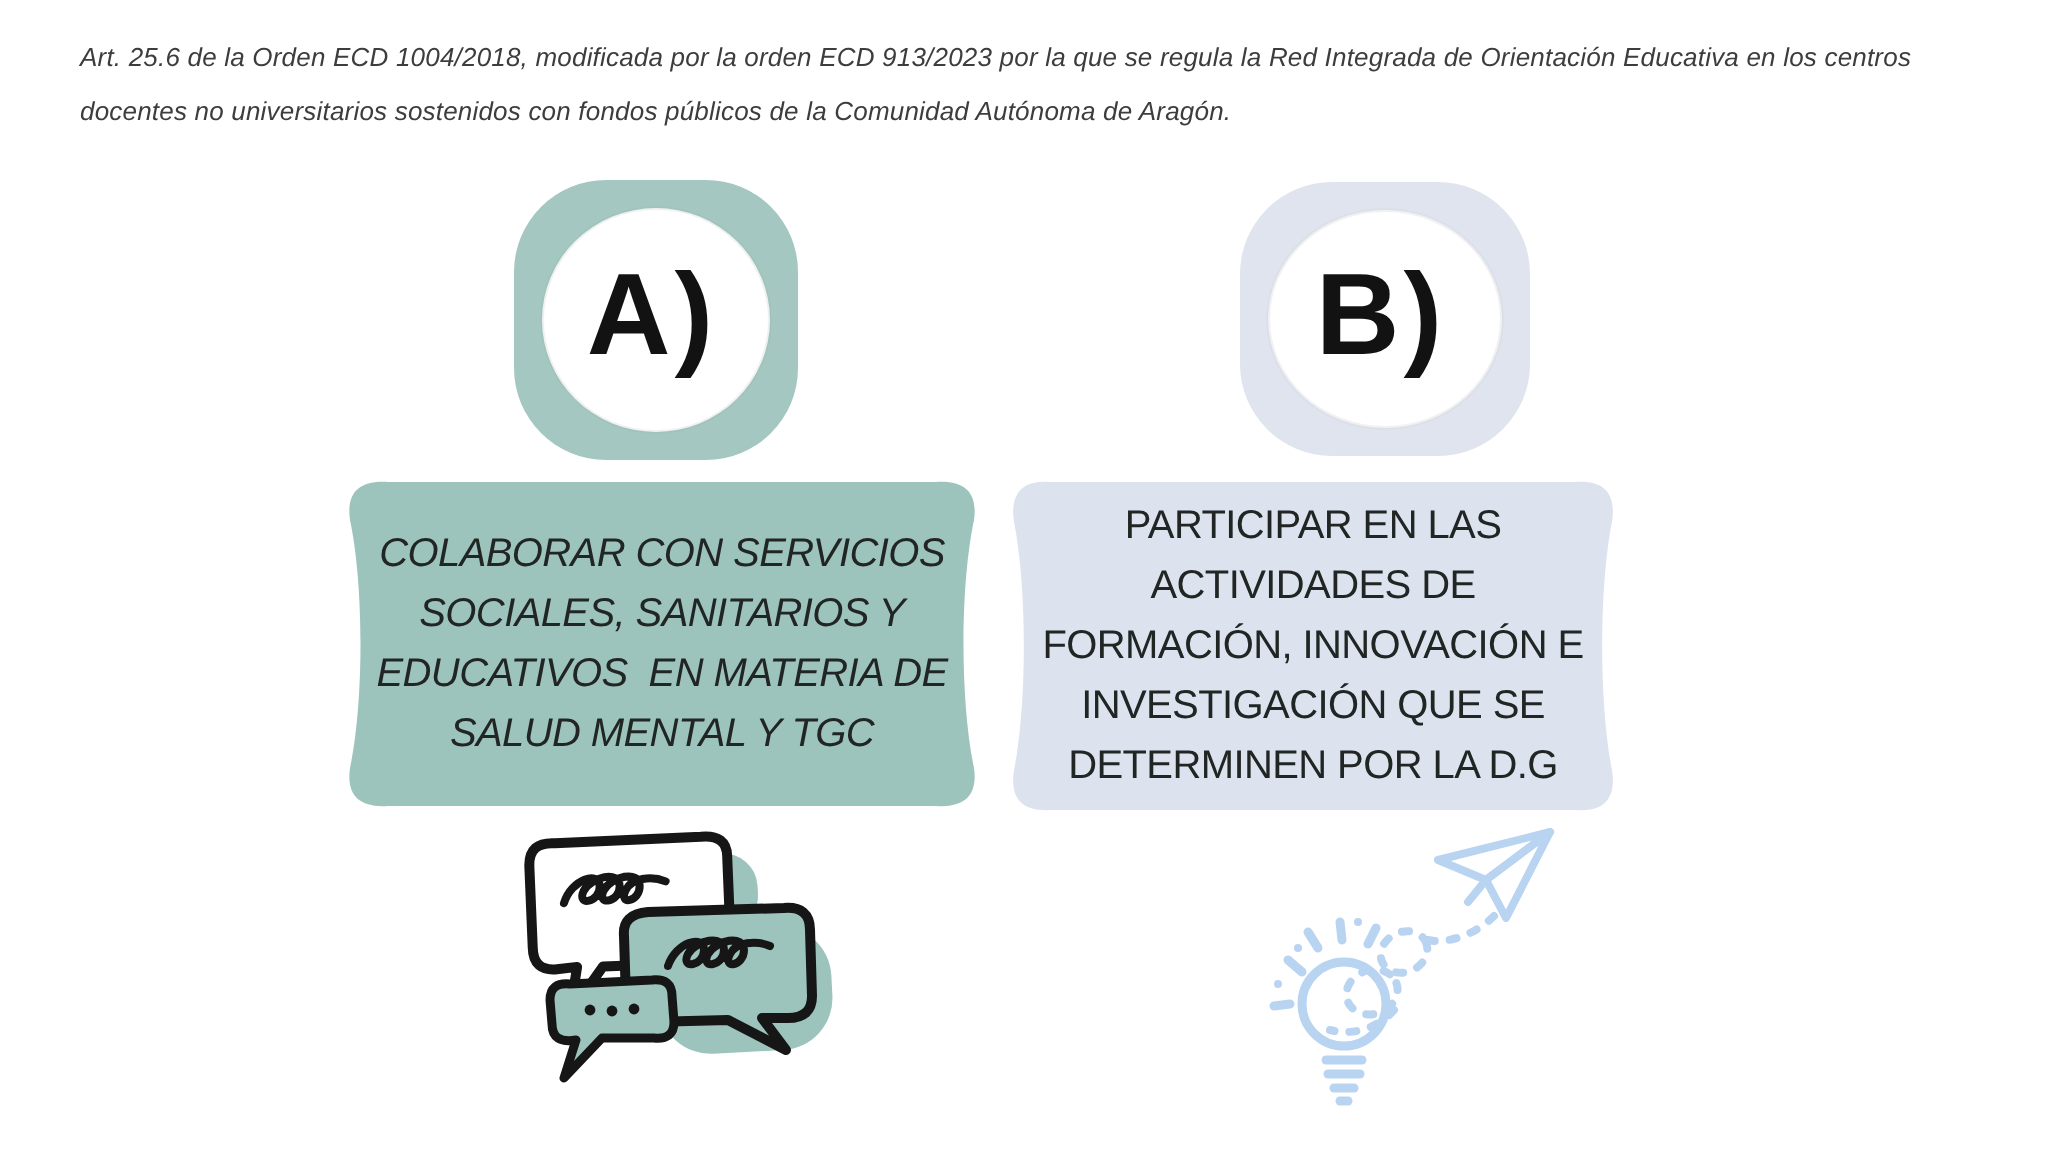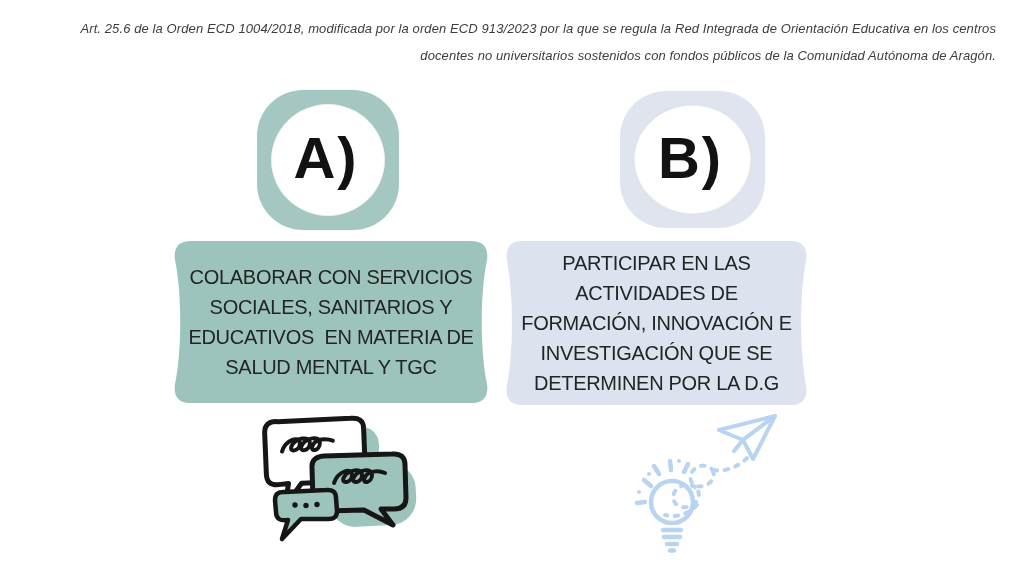--- a/index.html
+++ b/index.html
@@ -7,39 +7,39 @@
     --illustration-blue:#b9d4f1; --ink:#161616; --text-dark:#212624;
     --header-text:#3d3d3d; --background:#ffffff;
   }
   html,body{margin:0;padding:0;background:#fff;}
   #slide{
     position:relative;width:1024px;height:576px;overflow:hidden;
     background:var(--background,#fff);
     font-family:"Liberation Sans", sans-serif;
   }
   .header{
-    position:absolute;top:15px;left:52px;width:944px;
-    text-align:right;font-style:italic;font-weight:500;
+    position:absolute;top:15px;left:40px;width:944px;
+    text-align:left;font-style:italic;font-weight:500;
     font-size:13px;line-height:27px;letter-spacing:.1px;
     color:var(--header-text,#3d3d3d);white-space:pre-line;
   }
   .badge{position:absolute;border-radius:46px;}
   .badge-a{left:257px;top:90px;width:142px;height:140px;background:var(--teal-ring,#a4c8c1);}
   .badge-b{left:620px;top:91px;width:145px;height:137px;background:var(--blue-ring,#dfe4ee);}
   .badge-inner{
     position:absolute;inset:14px;background:#fff;border-radius:50%;
     border:1px solid #f1f1f1;box-shadow:0 0 0 1px rgba(0,0,0,.02);
     display:flex;align-items:center;justify-content:center;
   }
   .badge-label{
     font-size:58px;font-weight:700;color:#121212;line-height:1;
     letter-spacing:2px;transform:translate(-2px,-2px);
   }
   .box{position:absolute;}
-  .box-a{left:172px;top:238px;width:318px;height:168px;}
+  .box-a{left:172px;top:238px;width:318px;height:168px;font-style:italic;}
   .box-b{left:504px;top:238px;width:305px;height:170px;}
   .box-shape{position:absolute;inset:0;width:100%;height:100%;}
   .box-a .box-shape path{fill:var(--teal,#9dc4bc);}
   .box-b .box-shape path{fill:var(--blue-box,#dce3ef);}
   .box-text{
     position:absolute;inset:0;padding:0 10px;
     display:flex;align-items:center;justify-content:center;
     text-align:center;white-space:pre-wrap;
     font-size:20px;line-height:30px;font-weight:500;letter-spacing:-.3px;
     color:var(--text-dark,#212624);

